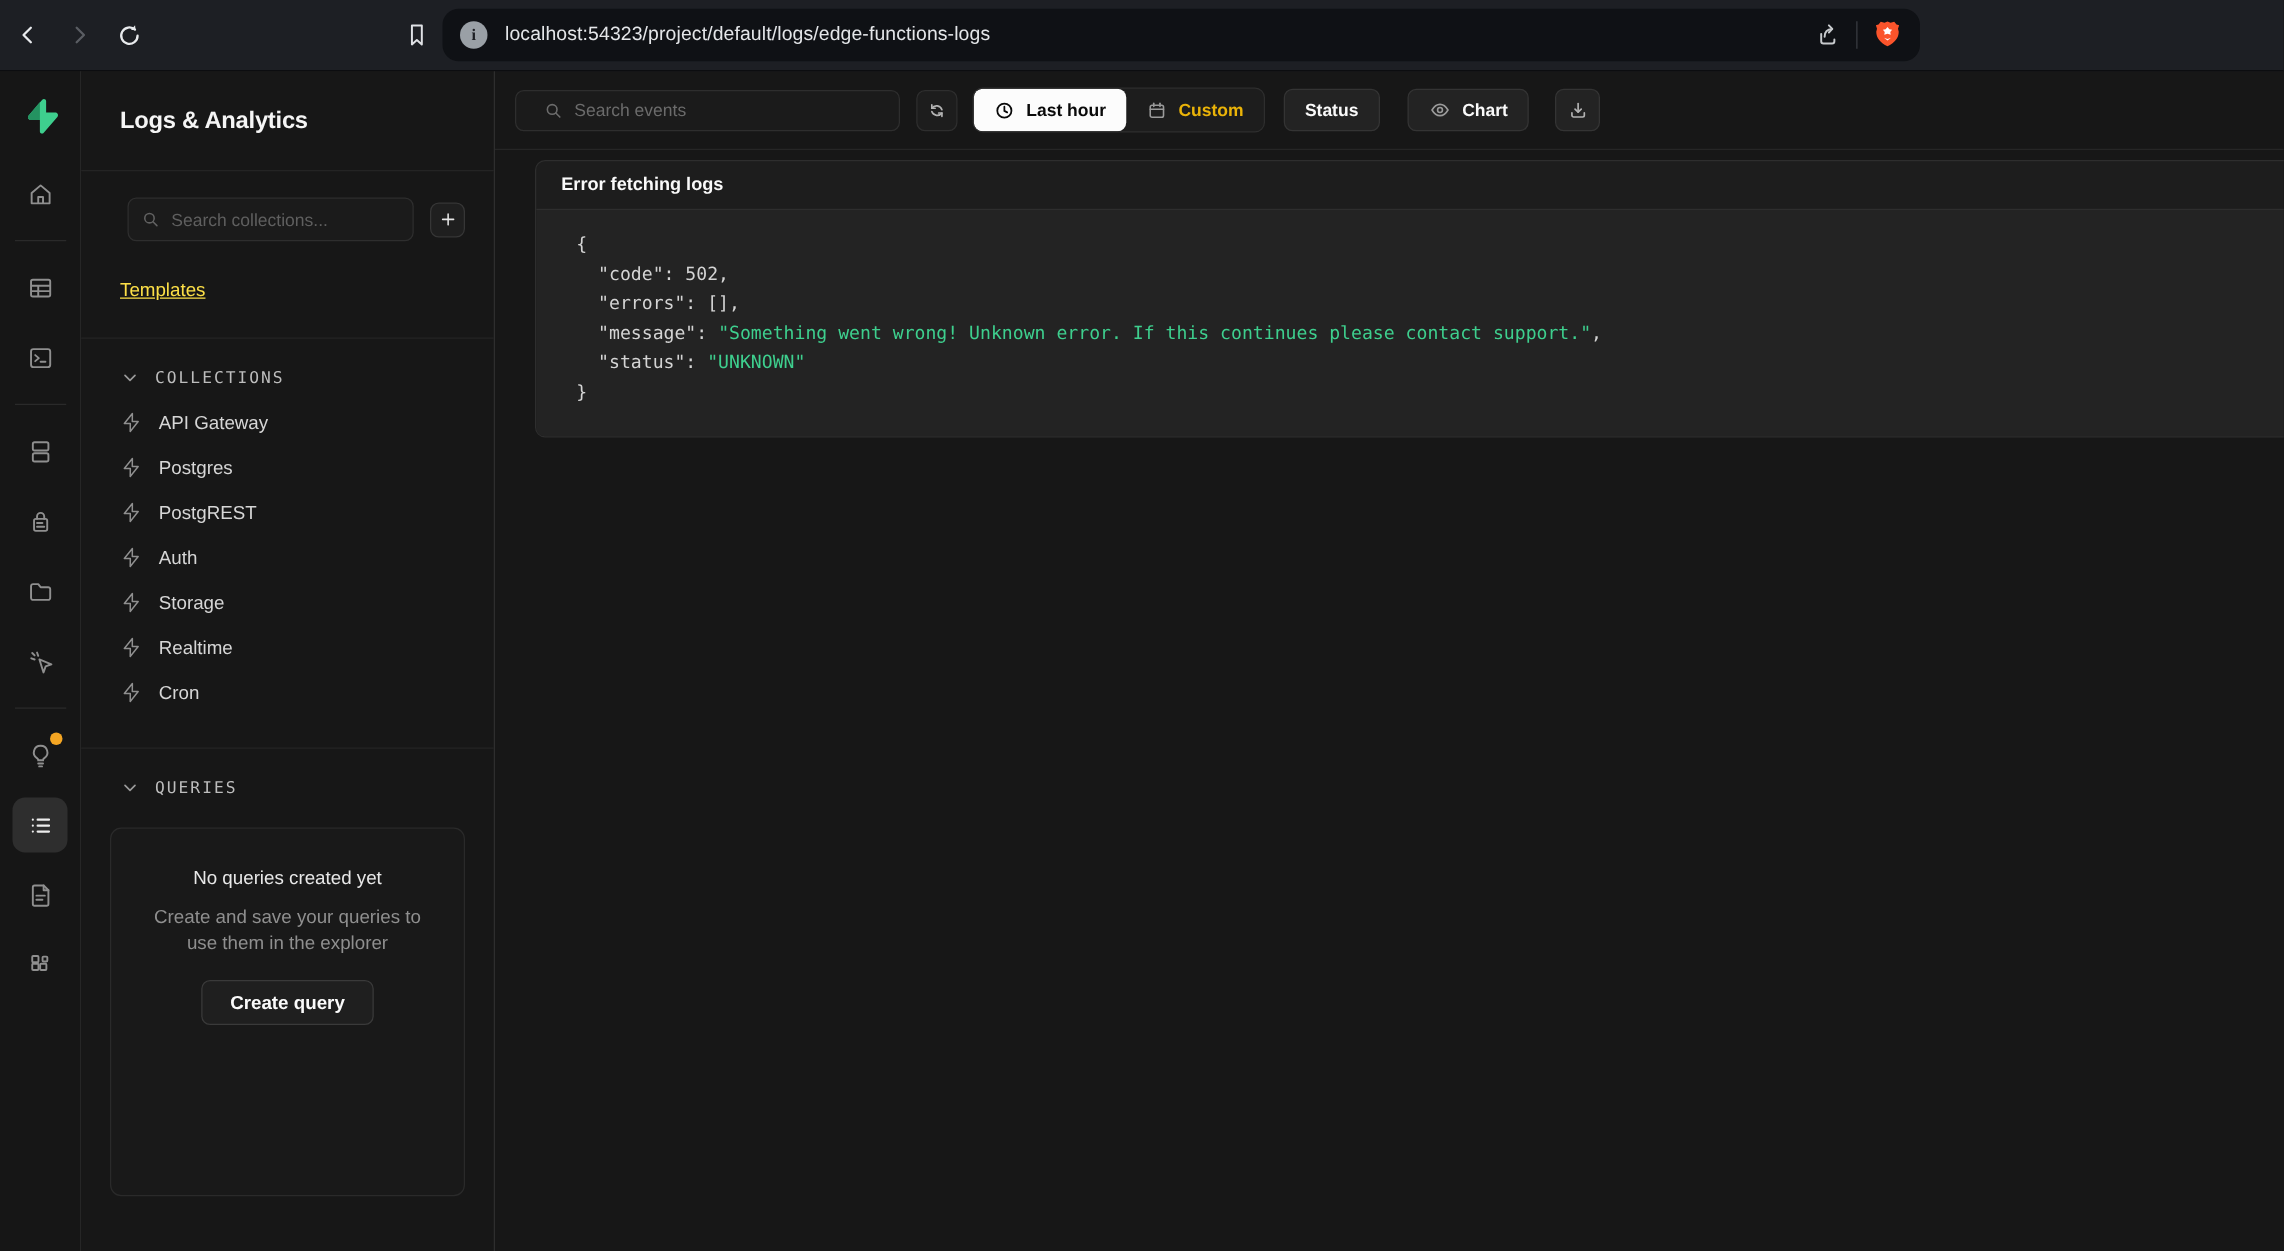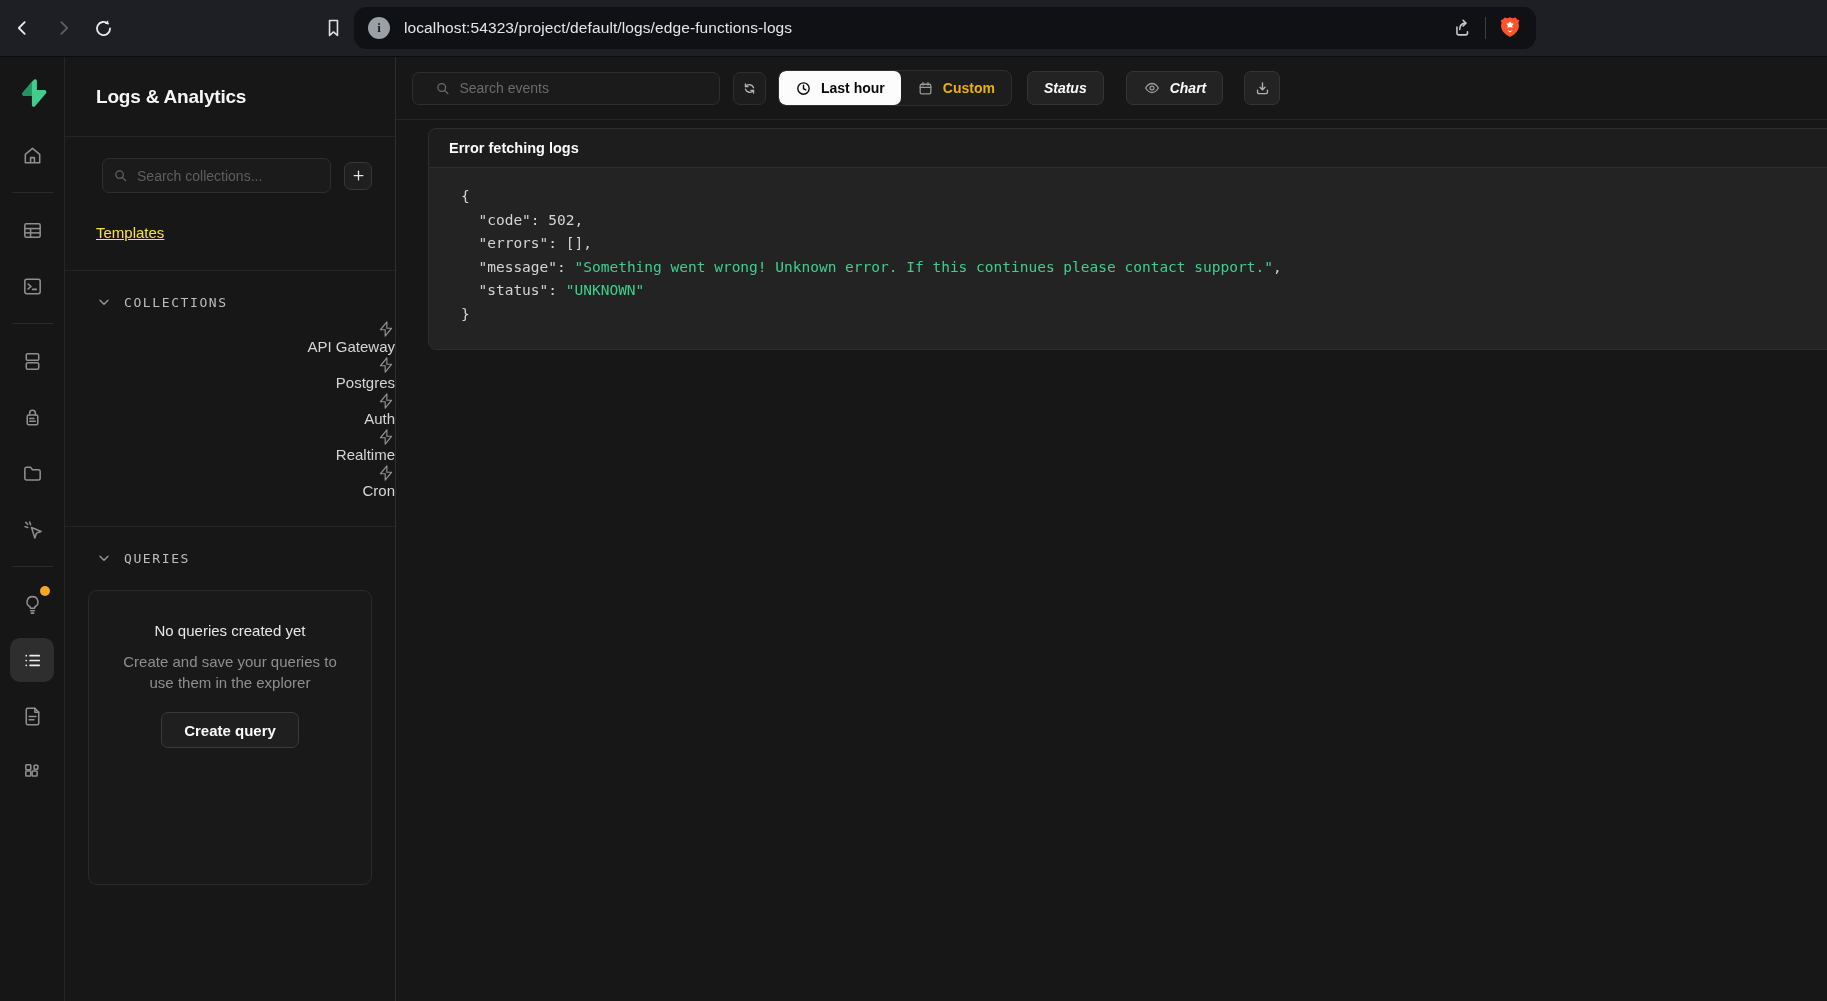--- a/index.html
+++ b/index.html
@@ -52,22 +52,22 @@
   .plus-btn { width:28px; height:28px; margin-left:13px; border:1px solid #363636; border-radius:7px;
               background:#1f1f1f; color:#e6e6e6; display:flex; align-items:center; justify-content:center;
               cursor:pointer; flex:0 0 auto; }
   .templates-row { height:34px; margin-top:22px; display:flex; align-items:center; padding-left:31px;
                    color:#fde047; font-size:15px; cursor:pointer;text-decoration:underline; }
   .panel-divider { height:1px; background:#242424; margin-top:21px; }
   .section-header { display:flex; align-items:center; padding:23px 0 10px 31px; color:#9a9a9a; cursor:pointer; }
   .section-header .chev { color:#9a9a9a; display:flex; }
   .section-label { font-family:"DejaVu Sans Mono", monospace; font-size:13px; letter-spacing:1.6px;
                    color:#bdbdbd; margin-left:12px; }
-  .collection-item { height:36px; display:flex; align-items:flex-end; padding-left:31px; cursor:pointer;
-                     color:#d6d6d6;flex-direction:column; }
+  .collection-item { height:36px; display:flex; align-items:center; padding-left:31px; cursor:pointer;
+                     color:#d6d6d6; }
   .collection-item.selected { background:#262626; color:#f0f0f0;
                               box-shadow:inset 0 1px 0 rgba(255,255,255,.03), inset 0 -1px 0 rgba(255,255,255,.03); }
   .c-icon { color:#8f8f8f; display:flex; }
   .collection-item.selected .c-icon { color:#bdbdbd; }
   .c-label { font-size:15px; margin-left:13px; }
   .queries-box { margin:14px 23px 0 23px; border:1px solid #2a2a2a; border-radius:9px;
                  padding:31px 14px 0 14px; height:295px; text-align:center; background:#191919; }
   .q-title { color:#e8e8e8; font-size:15px; }
   .q-desc { color:#8f8f8f; font-size:15px; line-height:21px; margin:12px auto 0; width:240px; }
   .q-btn { margin-top:19px; display:inline-flex; align-items:center; justify-content:center; height:36px;
@@ -86,21 +86,21 @@
   .icon-btn { height:33px; width:33px; background:#1d1d1d; border:1px solid #2e2e2e; border-radius:7px;
               display:flex; align-items:center; justify-content:center; color:#b3b3b3; cursor:pointer; }
   .time-group { display:flex; align-items:stretch; height:36px; border:1px solid #2e2e2e; border-radius:8px;
                 background:#1d1d1d; overflow:hidden; margin-left:12px; }
   .seg { display:flex; align-items:center; gap:9px; padding:0 16px; font-size:14px; cursor:pointer; }
   .seg.selected { color:#0a0a0a; font-weight:700; border-radius:7px; }
   .seg.plain { color:#eab308; font-weight:600; }
   .seg .seg-icon { display:flex; }
   .pill-btn { height:34px; display:flex; align-items:center; gap:9px; padding:0 16px; background:#232323;
               border:1px solid #343434; border-radius:7px; color:#fafafa; font-size:14px; font-weight:600;
-              cursor:pointer;font-style:italic; }
+              cursor:pointer; }
   .content { flex:1 1 auto; padding:8px 0 0 32px; }
   .error-panel { border:1px solid #2e2e2e; border-radius:8px; background:#1d1d1d; margin-right:-8px;
                  overflow:hidden; }
   .error-header { height:39px; display:flex; align-items:center; padding-left:20px;
                   border-bottom:1px solid #2e2e2e; }
   .error-title { color:#fafafa; font-size:14.5px; font-weight:700; }
   .error-code { background:#232323; padding:17px 0 23px 32px; font-family:"DejaVu Sans Mono", monospace;
                 font-size:14.5px; line-height:23.5px; color:#d4d4d4; }
   .cl { white-space:pre; }
   .cl .green { color:#3ecf8e; }
@@ -300,21 +300,37 @@
             </svg>
           </span>
         <span class="c-label">Postgres</span>
       </div>
       <div class="collection-item">
         <span class="c-icon">
             <svg width="18" height="18" viewBox="0 0 24 24" fill="none" stroke="currentColor" stroke-width="1.6" stroke-linejoin="round">
               <path d="M13.2 2.5 L4.6 13 H11 L10.9 21.5 L19.4 11 H13.1 Z"></path>
             </svg>
           </span>
+        <span class="c-label">PostgREST</span>
+      </div>
+      <div class="collection-item">
+        <span class="c-icon">
+            <svg width="18" height="18" viewBox="0 0 24 24" fill="none" stroke="currentColor" stroke-width="1.6" stroke-linejoin="round">
+              <path d="M13.2 2.5 L4.6 13 H11 L10.9 21.5 L19.4 11 H13.1 Z"></path>
+            </svg>
+          </span>
         <span class="c-label">Auth</span>
+      </div>
+      <div class="collection-item">
+        <span class="c-icon">
+            <svg width="18" height="18" viewBox="0 0 24 24" fill="none" stroke="currentColor" stroke-width="1.6" stroke-linejoin="round">
+              <path d="M13.2 2.5 L4.6 13 H11 L10.9 21.5 L19.4 11 H13.1 Z"></path>
+            </svg>
+          </span>
+        <span class="c-label">Storage</span>
       </div>
       <div class="collection-item">
         <span class="c-icon">
             <svg width="18" height="18" viewBox="0 0 24 24" fill="none" stroke="currentColor" stroke-width="1.6" stroke-linejoin="round">
               <path d="M13.2 2.5 L4.6 13 H11 L10.9 21.5 L19.4 11 H13.1 Z"></path>
             </svg>
           </span>
         <span class="c-label">Realtime</span>
       </div>
       <div class="collection-item">

